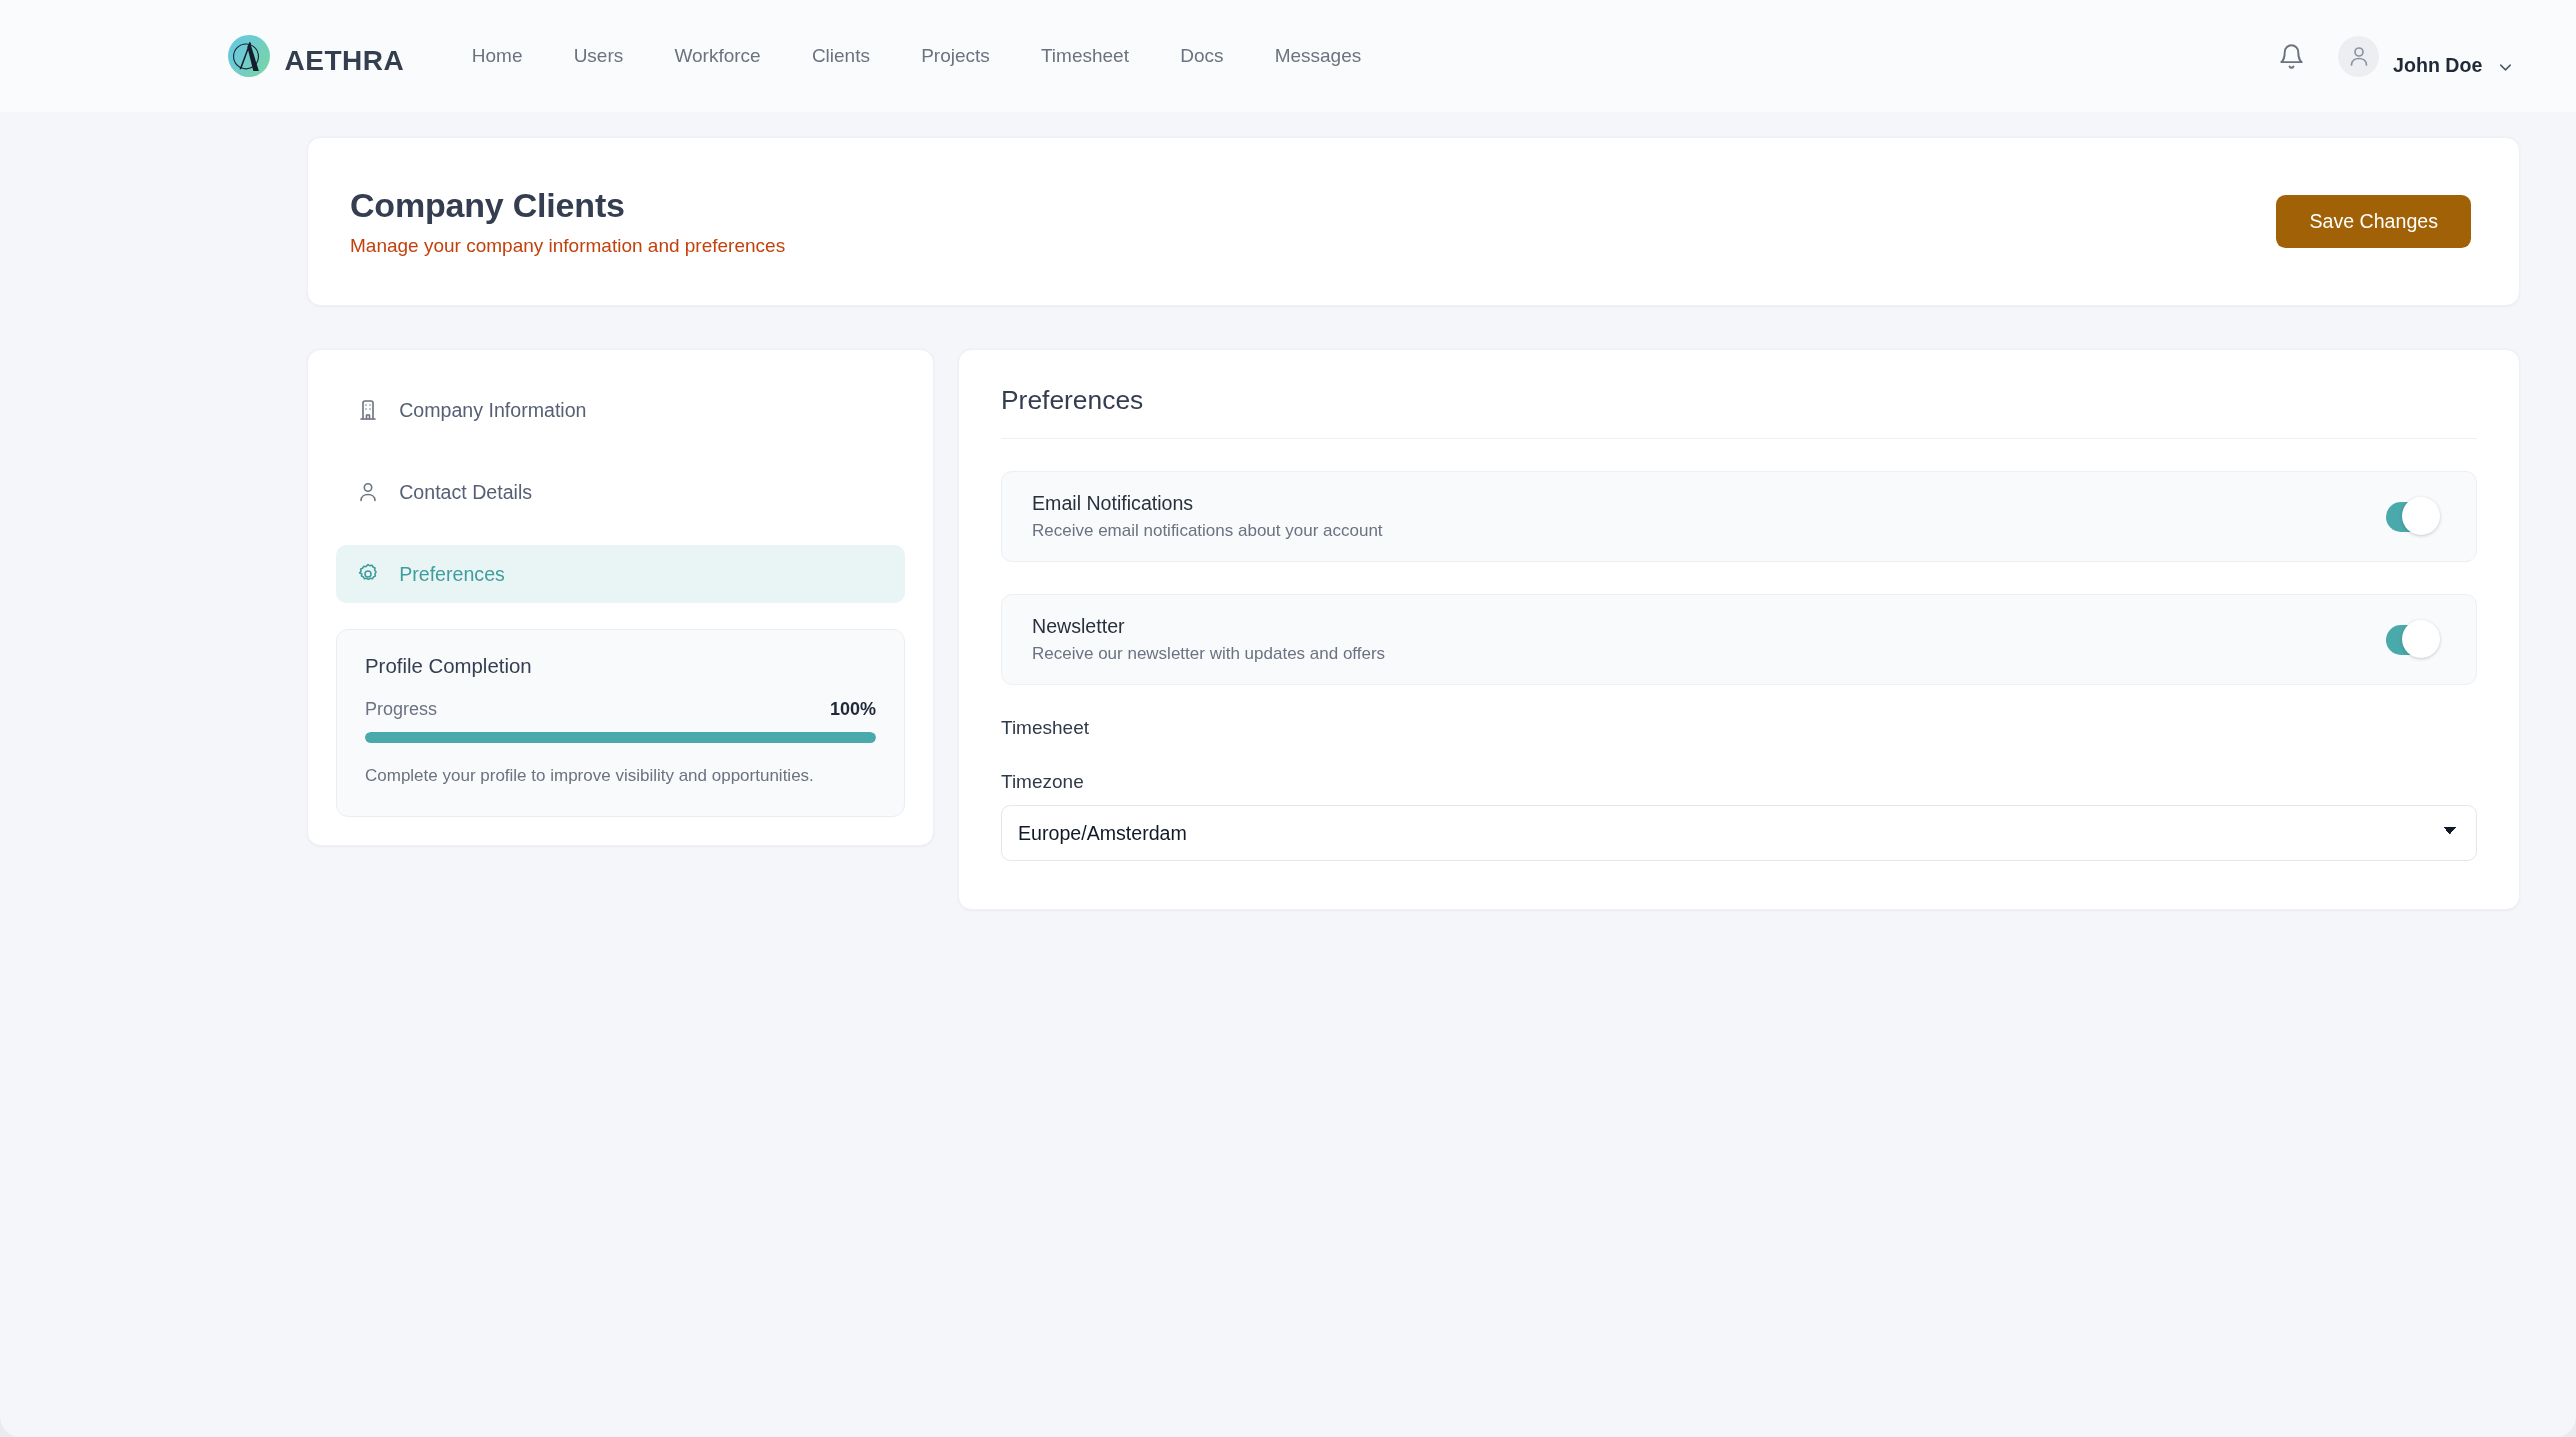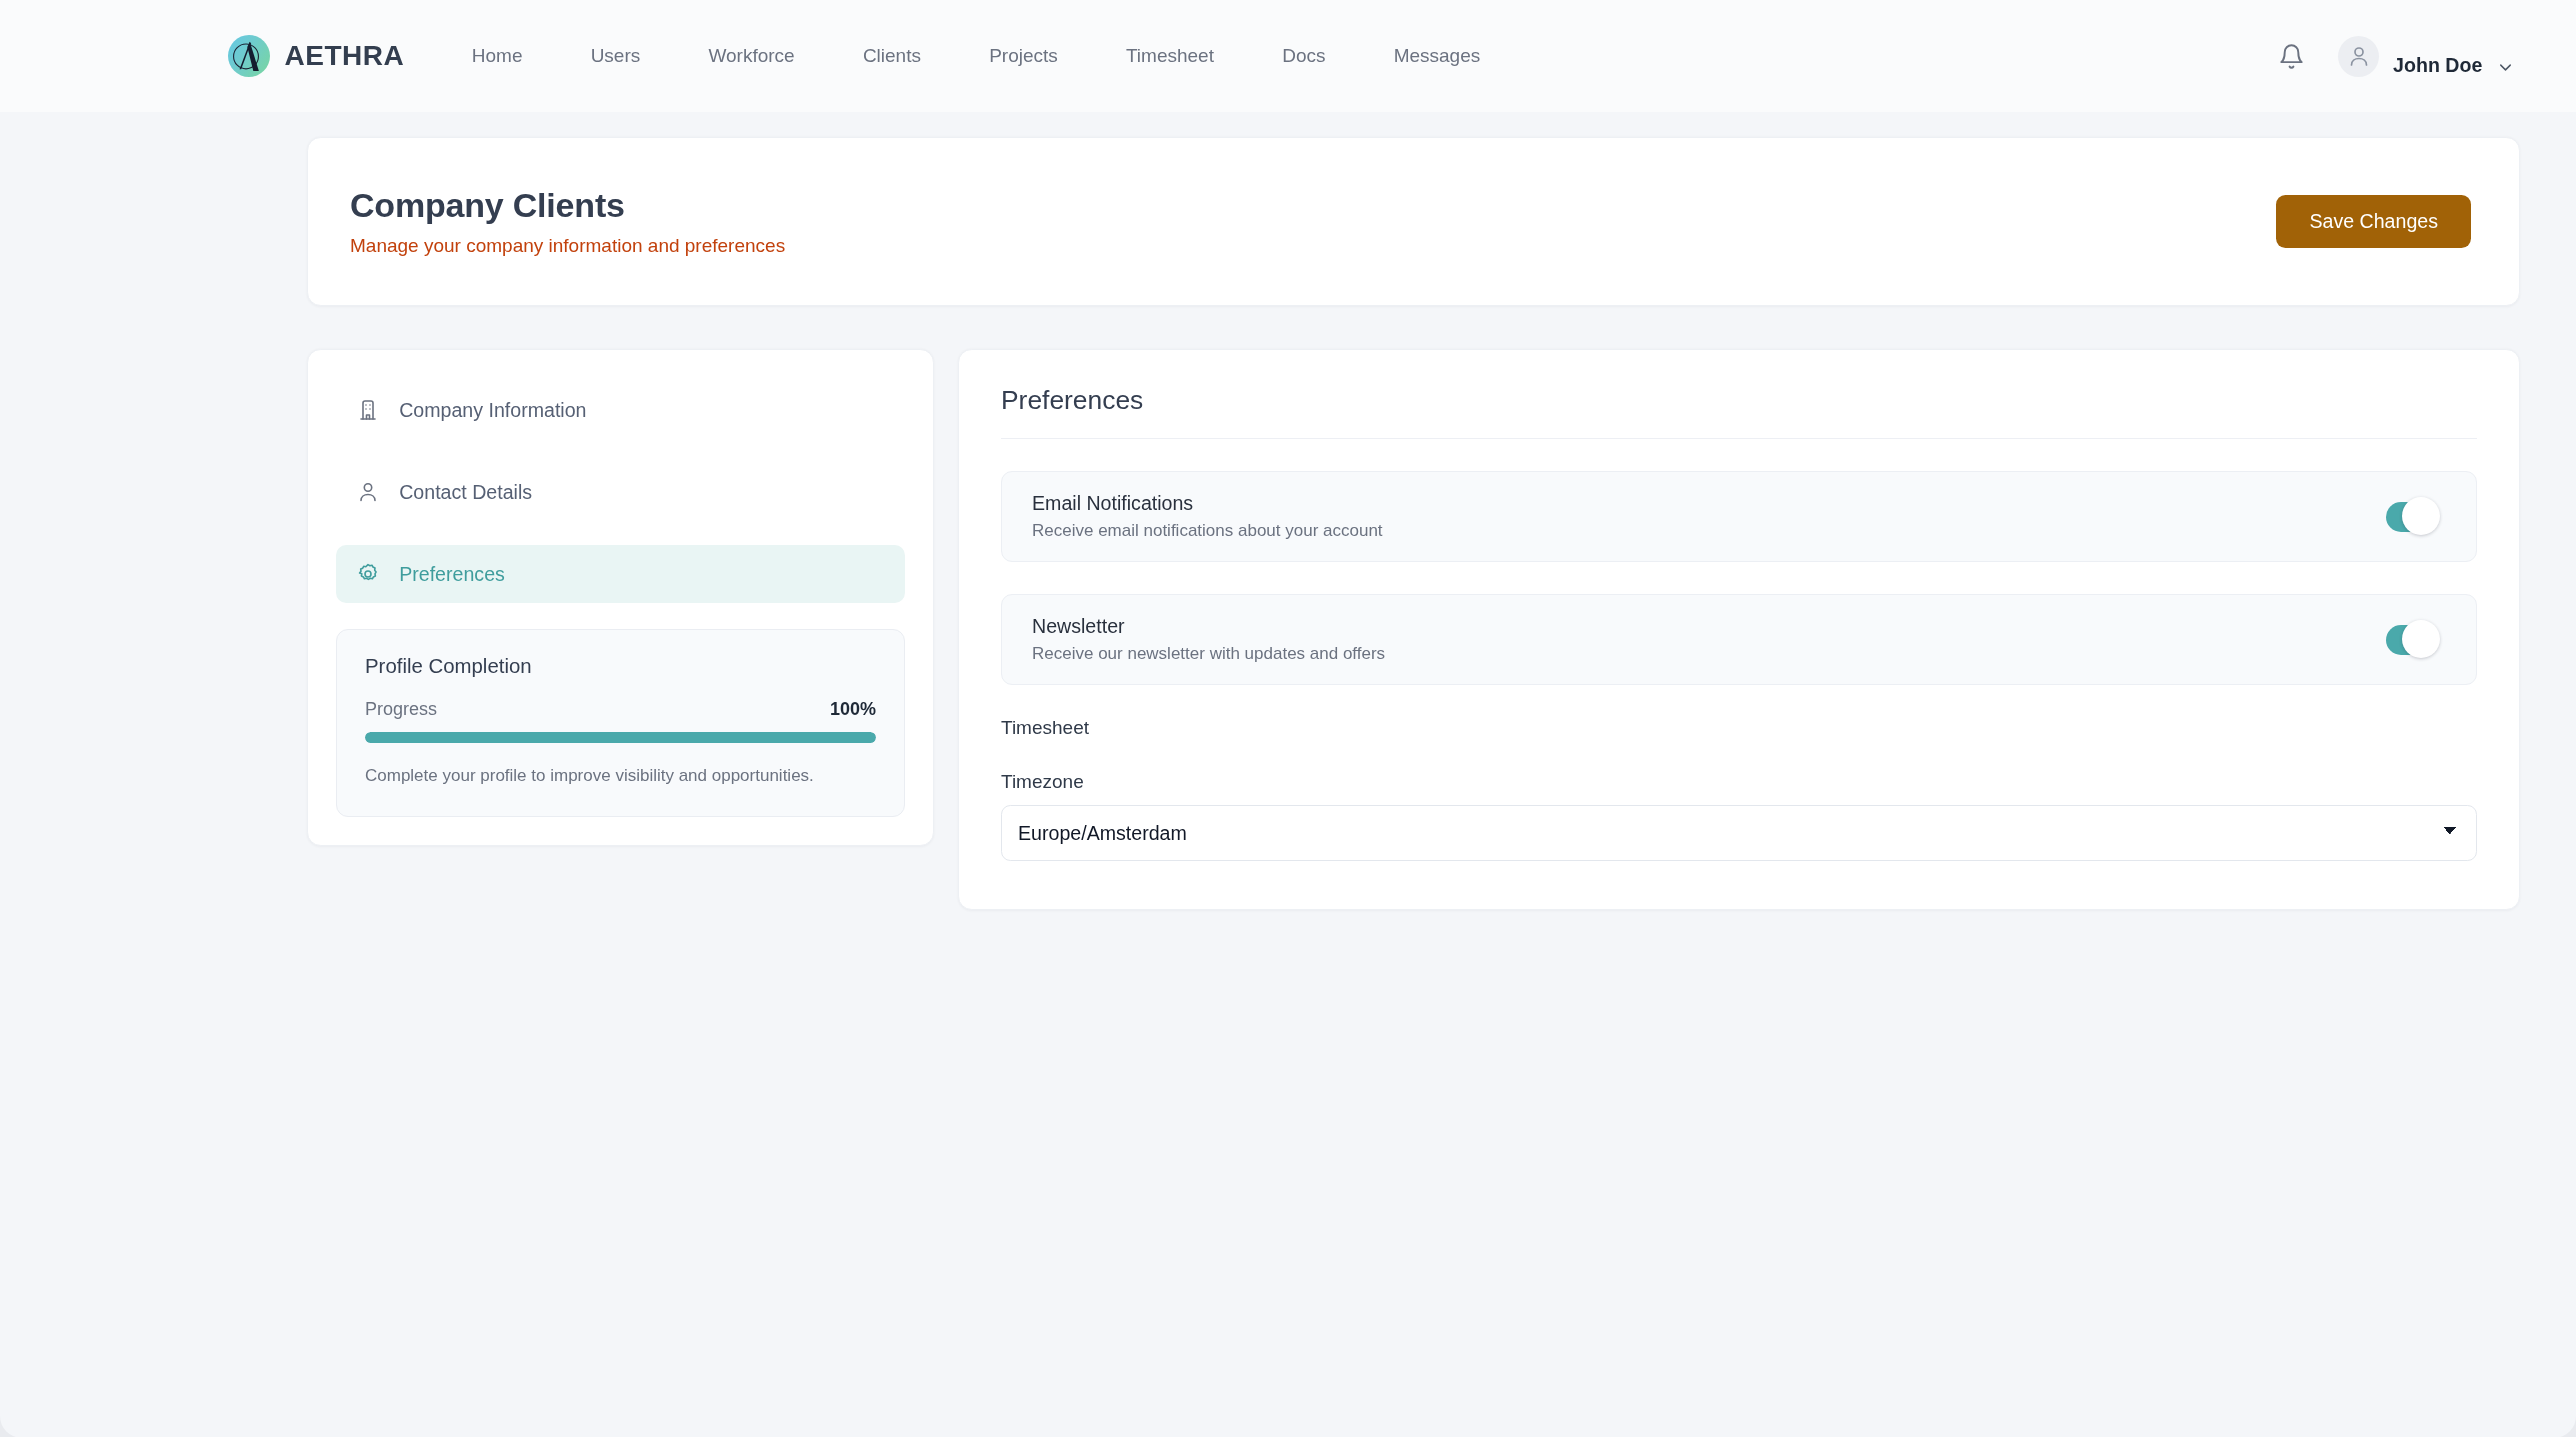--- a/index.html
+++ b/index.html
@@ -31,21 +31,21 @@
     height: 112px;
     background: #fafbfc;
     display: flex;
     align-items: center;
     padding: 0 56px 0 228px;
     position: relative;
   }
 
   #brand {
     display: flex;
-    align-items: center;
+    align-items: flex-end;
     gap: 14.5px;
     flex: 0 0 auto;
   }
 
   #logo-mark {
     width: 42px;
     height: 42px;
     border-radius: 50%;
     background: linear-gradient(125deg, #64c8e4 0%, #6ecbcf 40%, #79d69e 100%);
     position: relative;
@@ -59,21 +59,21 @@
     font-weight: bold;
     letter-spacing: 0.5px;
     color: #333e4f;
     white-space: nowrap;
   }
 
   #mainnav {
     display: flex;
     align-items: flex-end;
     margin-left: 42px;
-    gap: 17px;
+    gap: 0;
   }
   .nav-link {
     font-size: 19px;
     color: #6b7280;
     padding: 8.5px 25.6px;
     white-space: nowrap;
     cursor: pointer;
     border-radius: 6.8px;
   }
 

